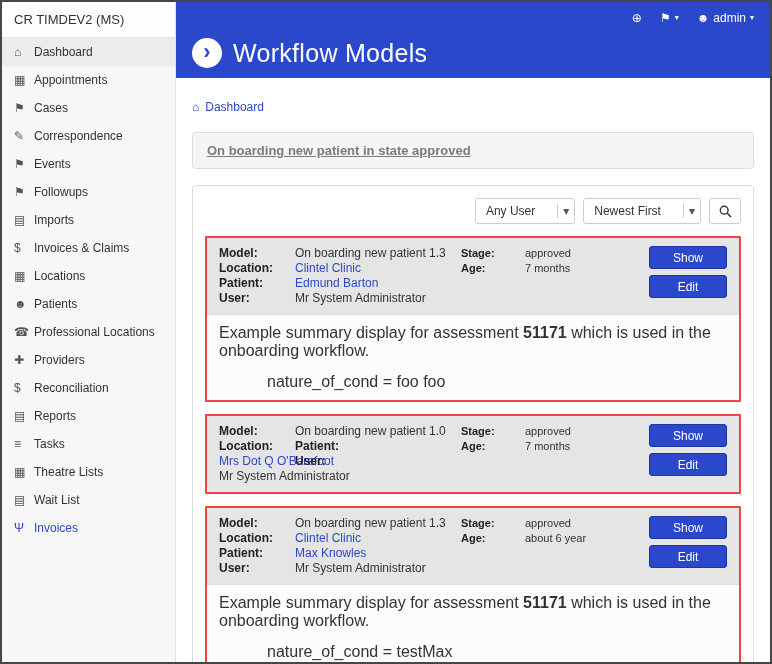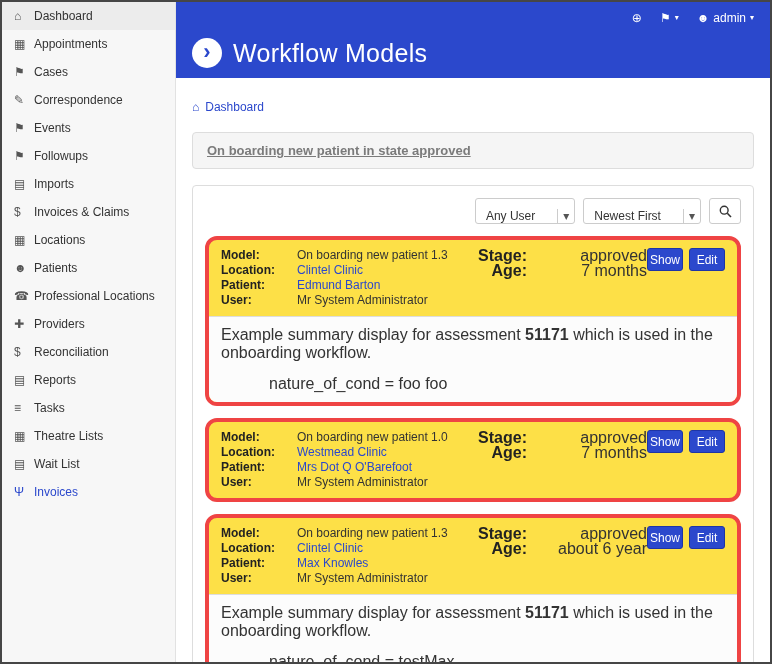--- a/index.html
+++ b/index.html
@@ -30,45 +30,46 @@
   .tab { padding:11px 15px 9px; font-size:11px; font-weight:bold; letter-spacing:.4px; color:#fff; cursor:pointer; }
   .tab.active { background:#2440b4; color:#f3c44a; border-bottom:3px solid #f0ad24; padding-bottom:6px; }
 
   
   .content { flex:1; overflow:hidden; padding:16px; background:#fff; }
   .breadcrumb { display:flex; align-items:center; gap:6px; color:#2b48cc; font-size:12px; margin:6px 0 18px; cursor:pointer; }
   .title-panel { border:1px solid #ddd; border-radius:4px; background:#f5f5f5; padding:10px 14px; font-size:13px; font-weight:bold; color:#7b7b7b; margin-bottom:16px;text-decoration:underline; }
   .list-panel { border:1px solid #ddd; border-radius:4px; padding:12px; }
 
   .filter-row { display:flex; justify-content:flex-end; gap:8px; margin-bottom:12px; }
-  .select { display:flex; align-items:flex-end; border:1px solid #ccc; border-radius:3px; height:26px; background:#fff; font-size:12px; color:#333; cursor:pointer; }
+  .select { display:flex; align-items:center; border:1px solid #ccc; border-radius:3px; height:26px; background:#fff; font-size:12px; color:#333; cursor:pointer; }
   .sel-val { display:flex; align-items:center; padding:0 22px 0 10px; }
   .sel-caret { display:flex; align-items:center; border-left:1px solid #ccc; padding:0 5px; color:#555; }
   .search-btn { width:32px; height:26px; border:1px solid #ccc; border-radius:3px; background:#fff; display:flex; align-items:center; justify-content:center; cursor:pointer; }
 
   
-  .card { border:4px solid #ef4444; border-radius:12px; margin-bottom:12px; overflow:hidden; background:#fde047; }
+  .card { border:2px solid #ef4444; border-radius:1px; margin-bottom:12px; overflow:hidden; background:#e5e5e5; }
   .card:last-child { margin-bottom:0; }
   .card-top { display:flex; padding:8px 12px; }
   .c-left { width:242px; display:grid; grid-template-columns:76px 1fr; font-size:12px; line-height:15px; align-content:start; }
-  .c-mid { flex:1; display:grid; grid-template-columns:64px 1fr; font-size:16px; line-height:15px; align-content:start;text-align:right; }
+  .c-mid { flex:1; display:grid; grid-template-columns:64px 1fr; font-size:11px; line-height:15px; align-content:start; }
   .lbl { font-weight:bold; color:#222; white-space:nowrap; }
   .val { color:#333; white-space:nowrap; }
   .link { color:#2b48cc; text-decoration:none; cursor:pointer; }
-  .c-actions { width:78px; display:flex; flex-direction:row; gap:6px; flex-shrink:0; }
+  .c-actions { width:78px; display:flex; flex-direction:column; gap:6px; flex-shrink:0; }
   .btn { height:23px; width:78px; background:#2b48cc; color:#fff; border:1px solid #1e35a6; border-radius:3px; font-size:12px; font-family:inherit; cursor:pointer; }
   .card-summary { border-top:1px solid #ddd; background:#fcfcfc; padding:9px 12px; font-size:16px; color:#333; }
   .card-summary p + p { margin-top:13px;padding-left:48px; }
 </style>
 </head>
 <body>
 
 <div class="app">
 
   <aside class="sidebar">
+    <div class="side-header">CR TIMDEV2 (MS)</div>
     <nav>
       <div class="side-item highlight">
         <span class="si-icon">⌂</span>
         <span class="si-label">Dashboard</span>
       </div>
       <div class="side-item">
         <span class="si-icon">▦</span>
         <span class="si-label">Appointments</span>
       </div>
       <div class="side-item">
@@ -216,21 +217,20 @@
             <p>nature_of_cond = foo foo</p>
           </div>
         </div>
 
         <div class="card">
           <div class="card-top">
             <div class="c-left">
               <span class="lbl">Model:</span>
               <span class="val">On boarding new patient 1.0</span>
               <span class="lbl">Location:</span>
-              <a class="val link">Westmead Clinic</a>
               <span class="lbl">Patient:</span>
               <a class="val link">Mrs Dot Q O'Barefoot</a>
               <span class="lbl">User:</span>
               <span class="val">Mr System Administrator</span>
             </div>
             <div class="c-mid">
               <span class="lbl">Stage:</span>
               <span class="val">approved</span>
               <span class="lbl">Age:</span>
               <span class="val">7 months</span>

